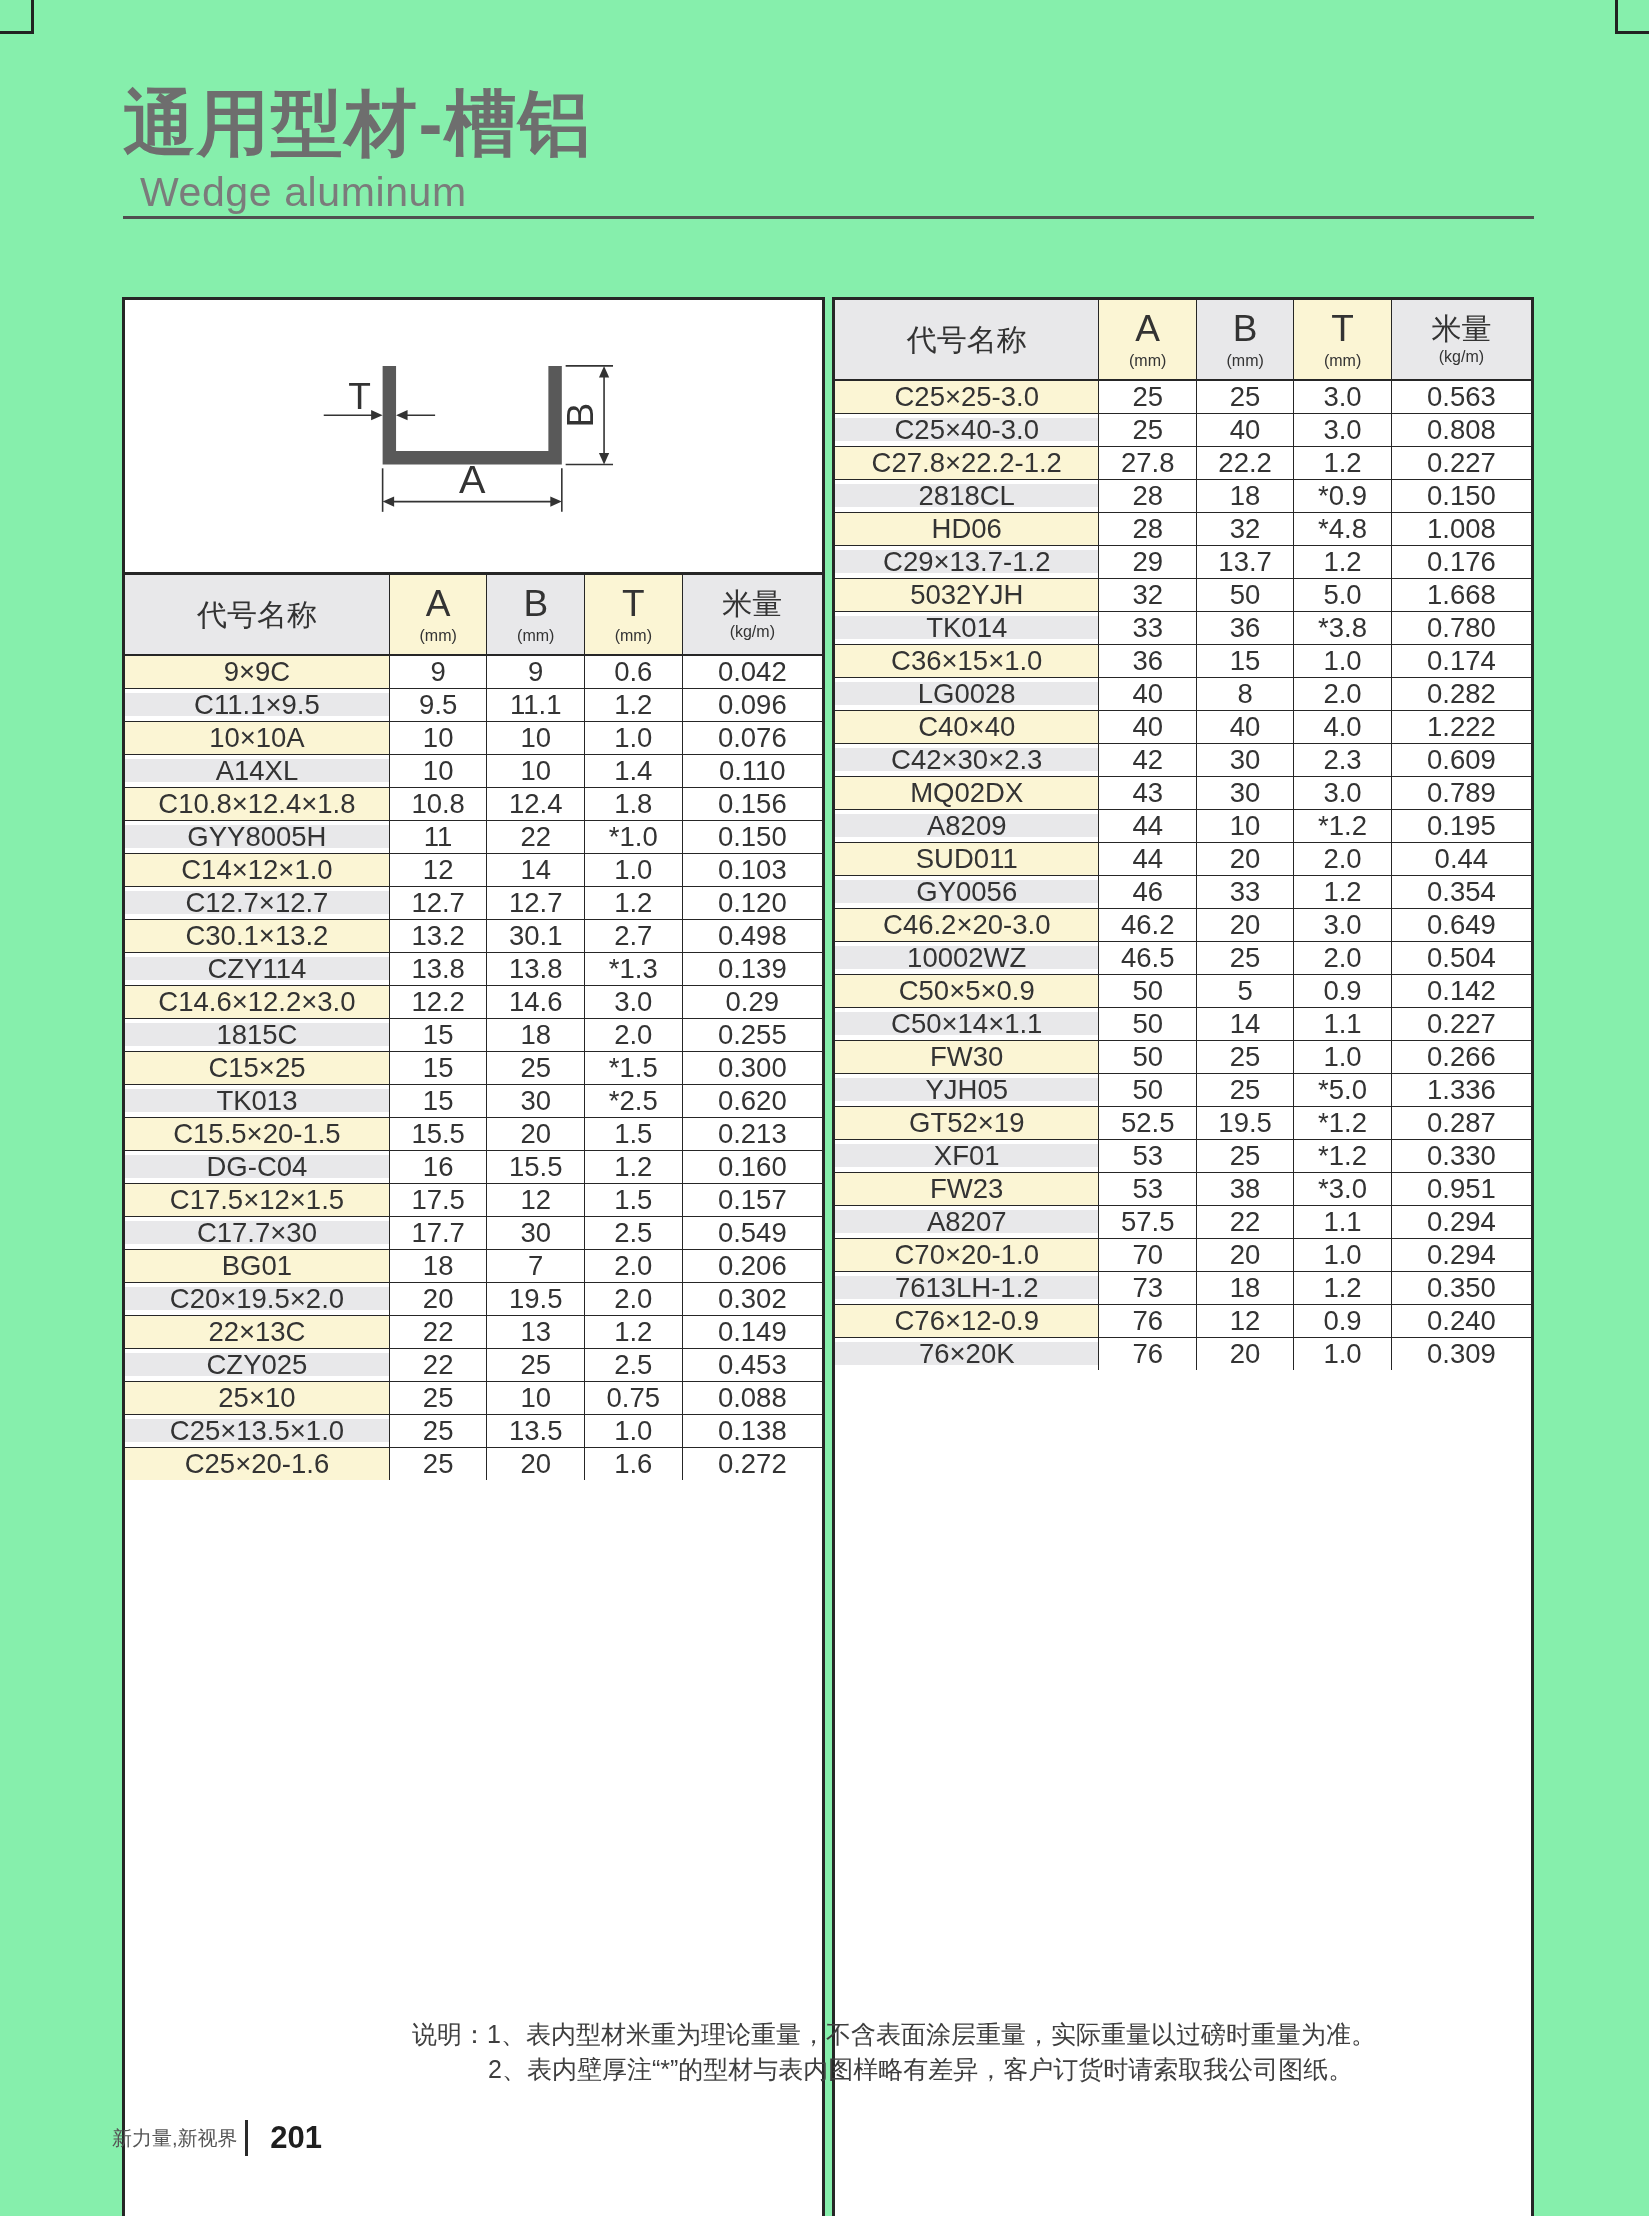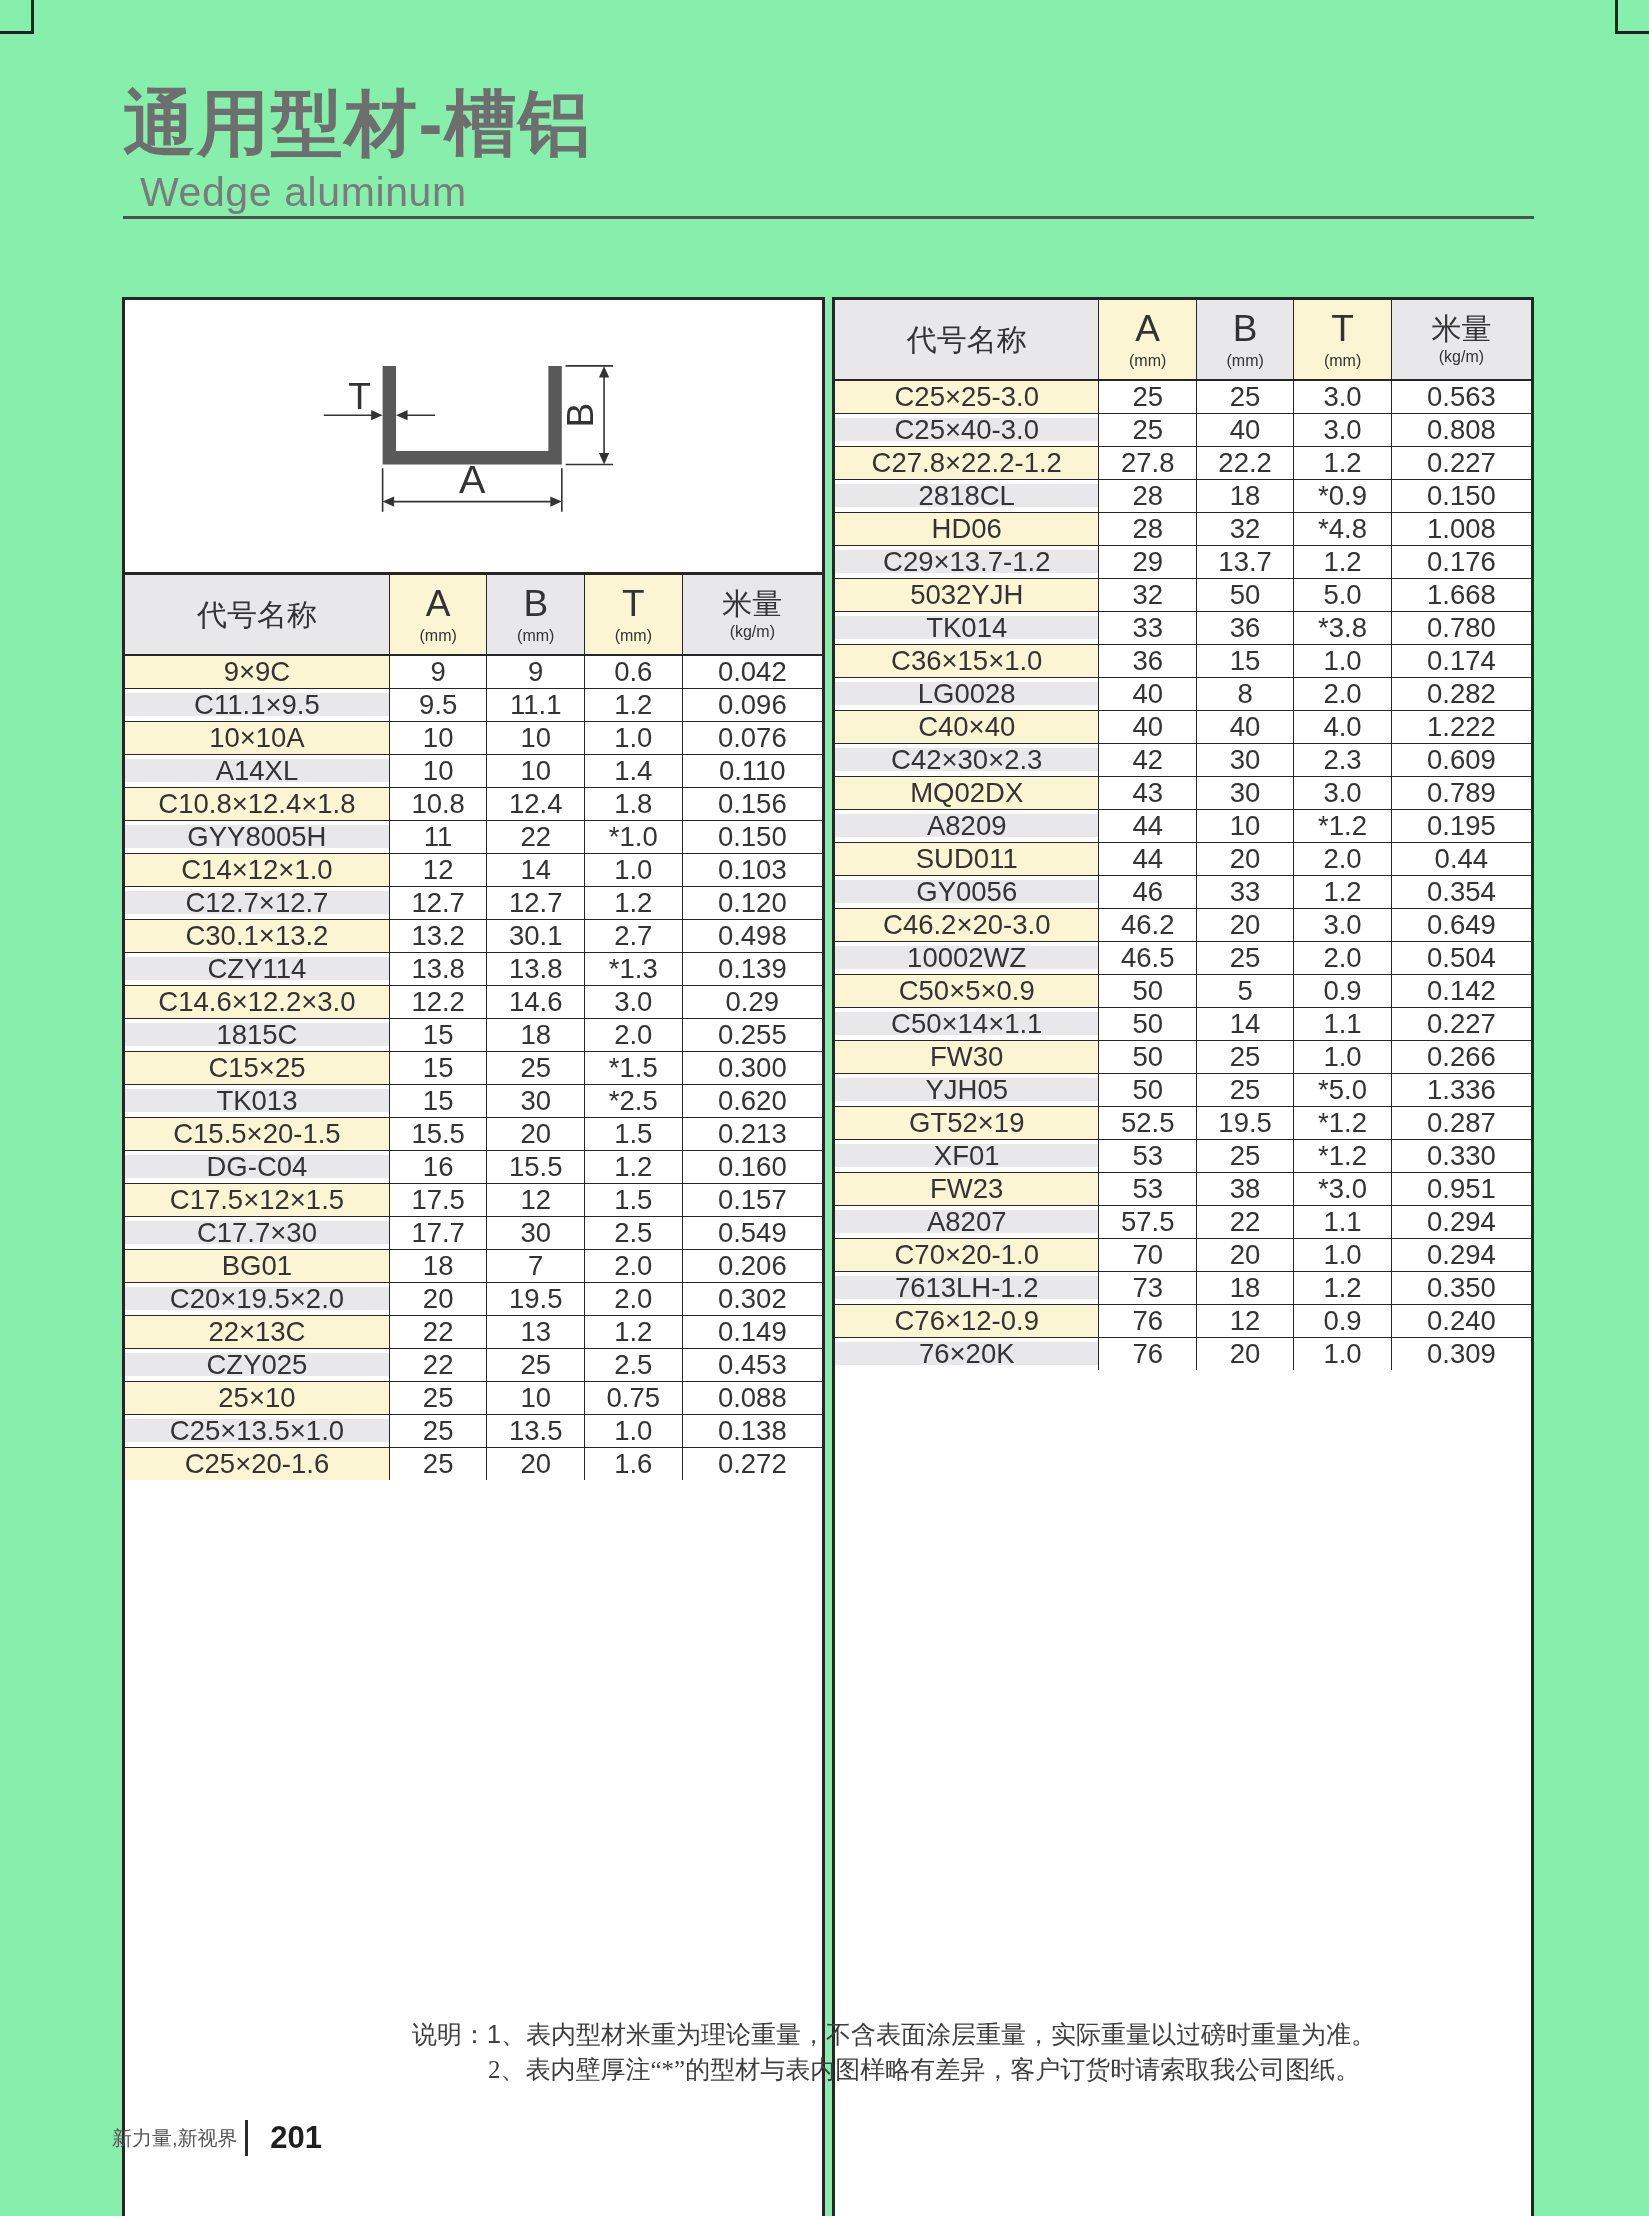--- a/index.html
+++ b/index.html
@@ -35,21 +35,21 @@
   .rows{flex:1;display:flex;flex-direction:column;}
   .trow{flex:1;display:grid;grid-template-columns:38% 14% 14% 14% 20%;border-bottom:1.9px solid var(--grid);}
   .trow:last-child{border-bottom:none;}
   .td{display:flex;align-items:center;justify-content:center;border-right:1.9px solid var(--grid);
       font-size:27.5px;color:var(--ink);background:#fff;}
   .td:last-child{border-right:none;}
   .name-cell.alt-yellow{background:var(--yellow);}
   .name-cell.alt-gray{background:linear-gradient(to bottom,#fff 0 4.5px,var(--gray) 4.5px calc(100% - 4.5px),#fff calc(100% - 4.5px) 100%);}
   
   .notes{position:absolute;left:412px;top:2017px;font-size:25px;color:#3E3E3E;line-height:35px;}
-  .notes .n2{padding-left:76px;font-family:Liberation Serif, serif;}
+  .notes .n2{padding-left:76px;}
   .pagefoot{position:absolute;left:96px;top:2120px;display:flex;align-items:center;}
   .slogan{font-size:20px;color:#555;margin-left:16px;}
   .pageno{margin-left:7.7px;border-left:3.2px solid #2A2A2A;padding-left:22px;font-size:31px;font-weight:bold;color:#1f1f1f;}
 </style>
 </head>
 <body>
 
 <div class="page" style="--yellow: #FBF5D4; --gray: #E8E8EA; --grid: #262626; --ink: #333333; --title-gray: #6E6E6E; --channel: #595959;">
 
   <div class="crop tl"></div>

